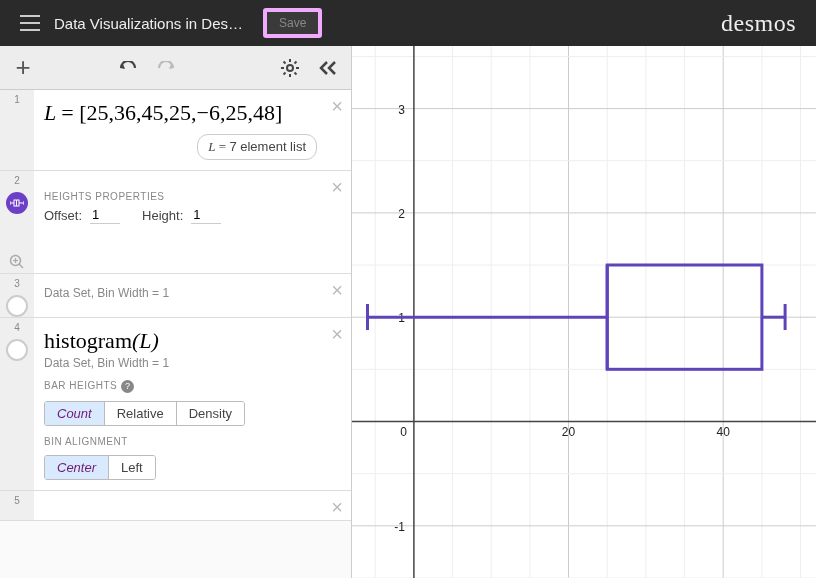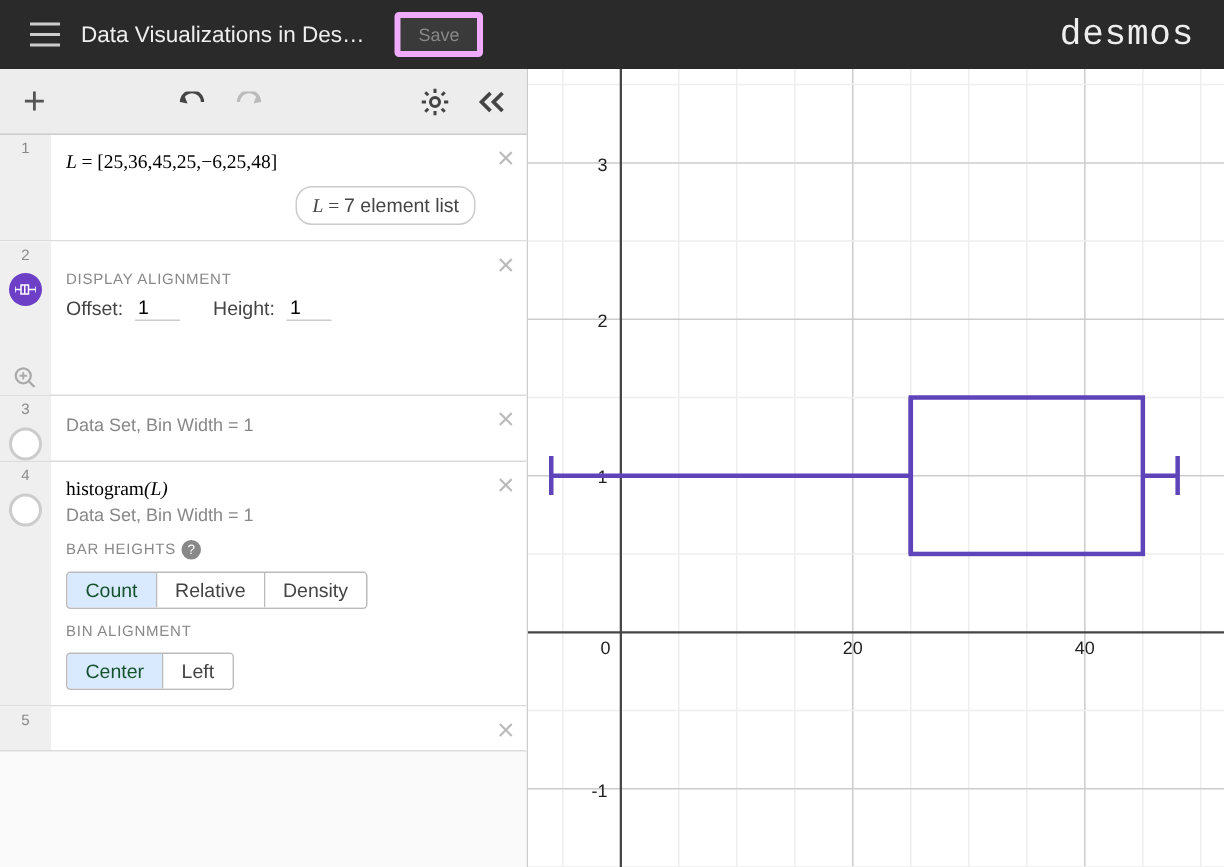--- a/index.html
+++ b/index.html
@@ -3,58 +3,58 @@
 <meta charset="utf-8">
 <style>
   * { box-sizing: border-box; margin: 0; padding: 0; }
   body { font-family: Arial, Helvetica, sans-serif; width: 816px; height: 578px; overflow: hidden; background: #fff; }
   
   .header { background: #2a2a2a; height: 46px; display: flex; align-items: center; padding: 0 20px; color: #fff; }
   .hamburger { width: 20px; height: 16px; cursor: pointer; display: flex; flex-direction: column; justify-content: space-between; margin-right: 14px; }
   .hamburger span { display: block; height: 2px; background: #ccc; }
   .doc-title { font-size: 15px; color: #eee; white-space: nowrap; overflow: hidden; text-overflow: ellipsis; max-width: 220px; }
   .save-btn { margin-left: 20px; background: #3a3a3a; border: 4px solid #f0abfc; color: #888; font-size: 12px; padding: 4px 12px; border-radius: 3px; cursor: pointer; }
-  .logo { margin-left: auto; font-size: 24px; letter-spacing: 0.5px; color: #eee; font-weight: 400; font-family: Liberation Mono, monospace; }
+  .logo { margin-left: auto; font-size: 24px; letter-spacing: 0.5px; color: #eee; font-weight: 400; font-family: Liberation Serif, serif; }
   
   .main { display: flex; height: calc(578px - 46px); }
   
   .sidebar { width: 352px; background: #fff; display: flex; flex-direction: column; border-right: 1px solid #ccc; }
   .toolbar { height: 44px; background: #ededed; border-bottom: 1px solid #ccc; display: flex; align-items: center; padding: 0 8px; }
   .tb-btn { width: 30px; height: 30px; display: flex; align-items: center; justify-content: center; cursor: pointer; color: #333; font-size: 20px; }
   .undo-redo { display: flex; gap: 8px; margin-left: auto; margin-right: auto; transform: translateX(-10px); }
   .undo-redo .tb-btn { font-size: 22px; }
   .redo { color: #bbb; }
   .right-tools { display: flex; gap: 8px; }
 
   .expr-list { flex: 1; overflow-y: auto; background: #fafafa; }
   .expr-row { display: flex; background: #fff; border-bottom: 1px solid #dcdcdc; position: relative; }
   .expr-gutter { width: 34px; background: #efefef; text-align: center; font-size: 10px; color: #888; padding-top: 4px; position: relative; }
   .expr-body { flex: 1; padding: 10px 34px 10px 10px; position: relative; }
   .expr-close { position: absolute; right: 8px; top: 6px; color: #bbb; font-size: 20px; cursor: pointer; line-height: 1; }
-  .expr-math { font-family: 'Times New Roman', serif; font-size: 13px; color: #000; font-style: italic; }
+  .expr-math { font-family: 'Times New Roman', serif; font-size: 22px; color: #000; font-style: italic; }
   .expr-math .upright { font-style: normal; }
   .expr-annot { display: inline-block; border: 1px solid #ccc; border-radius: 11px; padding: 4px 10px; font-size: 13px; margin-top: 8px; float: right; font-family: 'Times New Roman', serif; color: #444; }
   .expr-annot i { font-style: italic; }
 
   .gutter-icon { width: 22px; height: 22px; border-radius: 50%; margin: 6px auto 0; display: flex; align-items: center; justify-content: center; }
   .icon-boxplot-gutter { background: #6d3fc6; }
   .icon-boxplot-gutter svg { width: 14px; height: 8px; }
   .icon-empty-circle { border: 2px solid #ccc; background: #fff; }
   .gutter-mag { color: #aaa; font-size: 14px; margin-top: 40px; cursor: pointer; }
 
   .props-label { font-size: 10px; letter-spacing: 0.5px; color: #888; margin-top: 10px; margin-bottom: 4px; }
   .prop-line { font-size: 13px; color: #444; display: flex; align-items: center; gap: 8px; flex-wrap: wrap; }
   .prop-input { width: 30px; border: none; border-bottom: 1px solid #ccc; font-size: 13px; text-align: left; padding: 1px 2px; background: transparent; }
   .checkbox { width: 13px; height: 13px; border: 1px solid #999; display: inline-block; vertical-align: middle; background: #fff; border-radius: 2px; }
   .subtext { font-size: 12px; color: #888; margin-top: 2px; }
   .help-q { display: inline-block; width: 13px; height: 13px; border-radius: 50%; background: #888; color: #fff; font-size: 9px; text-align: center; line-height: 13px; margin-left: 4px; }
   .btn-group { display: inline-flex; border: 1px solid #bbb; border-radius: 3px; overflow: hidden; margin-top: 4px; }
   .btn-group button { background: #fff; border: none; border-right: 1px solid #bbb; padding: 4px 12px; font-size: 13px; cursor: pointer; color: #444; }
   .btn-group button:last-child { border-right: none; text-align: right; }
-  .btn-group button.active { background: #d9eaff; color: #14532d; }
+  .btn-group button.active { background: #d9eaff; color: #701a75; font-style: italic; }
 
   .graph { flex: 1; position: relative; background: #fff; }
   .graph svg { width: 100%; height: 100%; }
   .axis-label { font-size: 12px; fill: #222; font-family: Arial, sans-serif; }
   .grid-minor { stroke: #eee; stroke-width: 1; }
   .grid-major { stroke: #ccc; stroke-width: 1; }
   .axis { stroke: #444; stroke-width: 1.5; }
   .boxplot-shape { stroke: #5e43b9; stroke-width: 3; fill: none; }
 </style>
 </head>
@@ -146,21 +146,21 @@
             <svg width="16" height="16" viewBox="0 0 16 16">
                 <circle cx="6.5" cy="6.5" r="5" fill="none" stroke="#aaa" stroke-width="1.5"></circle>
                 <line x1="10" y1="10" x2="14" y2="14" stroke="#aaa" stroke-width="1.5"></line>
                 <line x1="4" y1="6.5" x2="9" y2="6.5" stroke="#aaa" stroke-width="1.2"></line>
                 <line x1="6.5" y1="4" x2="6.5" y2="9" stroke="#aaa" stroke-width="1.2"></line>
               </svg>
           </div>
         </div>
         <div class="expr-body">
           <div class="expr-close">×</div>
-          <div class="props-label">DISPLAY ALIGNMENT</div>
+          <div class="props-label">HEIGHTS PROPERTIES</div>
           <div class="prop-line">
             <span>Offset:</span>
             <input class="prop-input" value="1" style="">
             <span style="margin-left:14px;">Height:</span>
             <input class="prop-input" value="1" style="">
           </div>
         </div>
       </div>
 
       <div class="expr-row">

